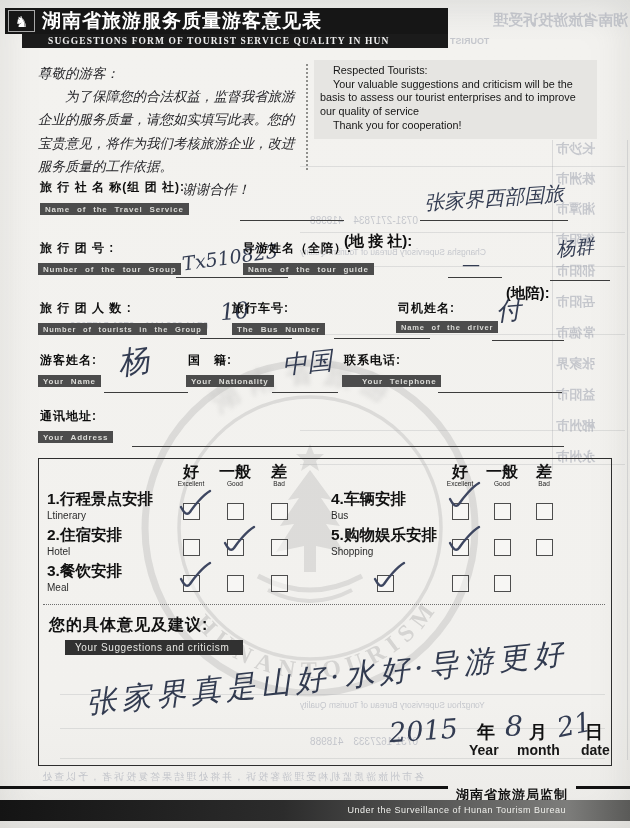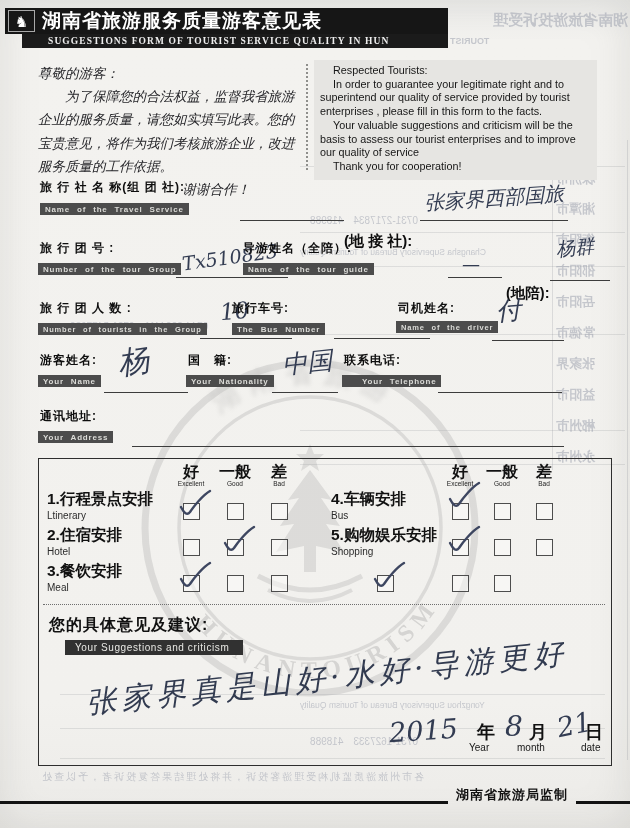--- a/index.html
+++ b/index.html
@@ -47,23 +47,23 @@
   .cb.checked .mk{display:block;}
   .cb.mk-high .mk{top:-24px;}
   .dotline{position:absolute;left:4px;top:145px;width:562px;border-top:1.5px dotted #6f6f6f;}
   .sug-zh{position:absolute;left:10px;top:156px;font-size:16px;font-weight:bold;letter-spacing:1px;}
   .sug-bar{position:absolute;left:26px;top:181px;background:#313131;color:#e8e8e4;font-size:10px;
     letter-spacing:.6px;padding:2px 14px 2px 10px;white-space:nowrap;}
   .scrawl{position:absolute;left:46px;top:198px;width:500px;font-family:"DejaVu Serif",serif;font-style:italic;
     font-size:30px;letter-spacing:5px;color:#323b50;transform:rotate(-6deg);white-space:nowrap;}
   
   .dzh{position:absolute;font-size:18px;font-weight:bold;line-height:1;}
-  .den{position:absolute;font-size:10px;font-weight:normal;color:#161616;line-height:1;}
-  
-  .footer-rule{position:absolute;left:0;top:786px;width:630px;display:flex;align-items:flex-end;}
+  .den{position:absolute;font-size:14px;font-weight:bold;color:#161616;line-height:1;}
+  
+  .footer-rule{position:absolute;left:0;top:786px;width:630px;display:flex;align-items:flex-start;}
   .frl{flex:1;border-top:3px solid #121212;}
   .frt{margin:0 8px;font-size:13px;font-weight:bold;letter-spacing:1px;white-space:nowrap;}
   .frr{width:54px;border-top:3px solid #121212;}
   .footer-bar{position:absolute;left:0;top:800px;width:630px;height:21px;
     background:linear-gradient(90deg,#141414 0%,#2c2c2c 45%,#7d7d7b 90%,#5a5a58 100%);
     color:#efefeb;font-size:9px;letter-spacing:.5px;line-height:21px;text-align:right;
     padding-right:64px;box-sizing:border-box;}
   
   .bleed{position:absolute;white-space:nowrap;color:#989dab;opacity:.5;filter:blur(.7px);
     transform:scaleX(-1);pointer-events:none;}
@@ -138,21 +138,20 @@
   <div class="hdr-en">SUGGESTIONS FORM OF TOURIST SERVICE QUALITY IN HUN</div>
 
   <div class="intro-zh">
     <div>尊敬的游客：</div>
     <div class="ind">为了保障您的合法权益，监督我省旅游企业的服务质量，请您如实填写此表。您的宝贵意见，将作为我们考核旅游企业，改进服务质量的工作依据。</div>
     <div class="thx">谢谢合作！</div>
   </div>
   <div class="intro-div"></div>
   <div class="intro-en">
     <p>Respected Tourists:</p>
-    <p>In order to guarantee your legitimate right and to superintend our quality of service provided by tourist enterprises , please fill in this form to the facts.</p>
     <p>Your valuable suggestions and criticism will be the basis to assess our tourist enterprises and to improve our quality of service</p>
     <p>Thank you for cooperation!</p>
   </div>
 
   <div class="fl" style="left:40px;top:179px;">旅 行 社 名 称(组 团 社):</div>
   <div class="redact" style="left:40px;top:203px;">Name of the Travel Service</div>
   <div class="uline" style="left:240px;top:220px;width:104px;"></div>
   <div class="fl2" style="left:344px;top:200px;font-size:15px;">(地 接 社):</div>
   <div class="hw" style="left:424px;top:188px;font-size:20px;transform:rotate(-4deg);">张家界西部国旅</div>
   <div class="uline" style="left:420px;top:220px;width:148px;"></div>
@@ -356,14 +355,15 @@
       <div class="dzh" style="left:196px;top:10px;">日</div>
       <div class="den" style="left:192px;top:30px;">date</div>
     </div>
   </div>
 
   <div class="footer-rule">
     <div class="frl"></div>
     <div class="frt">湖南省旅游局监制</div>
     <div class="frr"></div>
   </div>
+  <div class="footer-bar">Under the Surveillance of Hunan Tourism Bureau</div>
 
 </div>
 
 </body></html>

